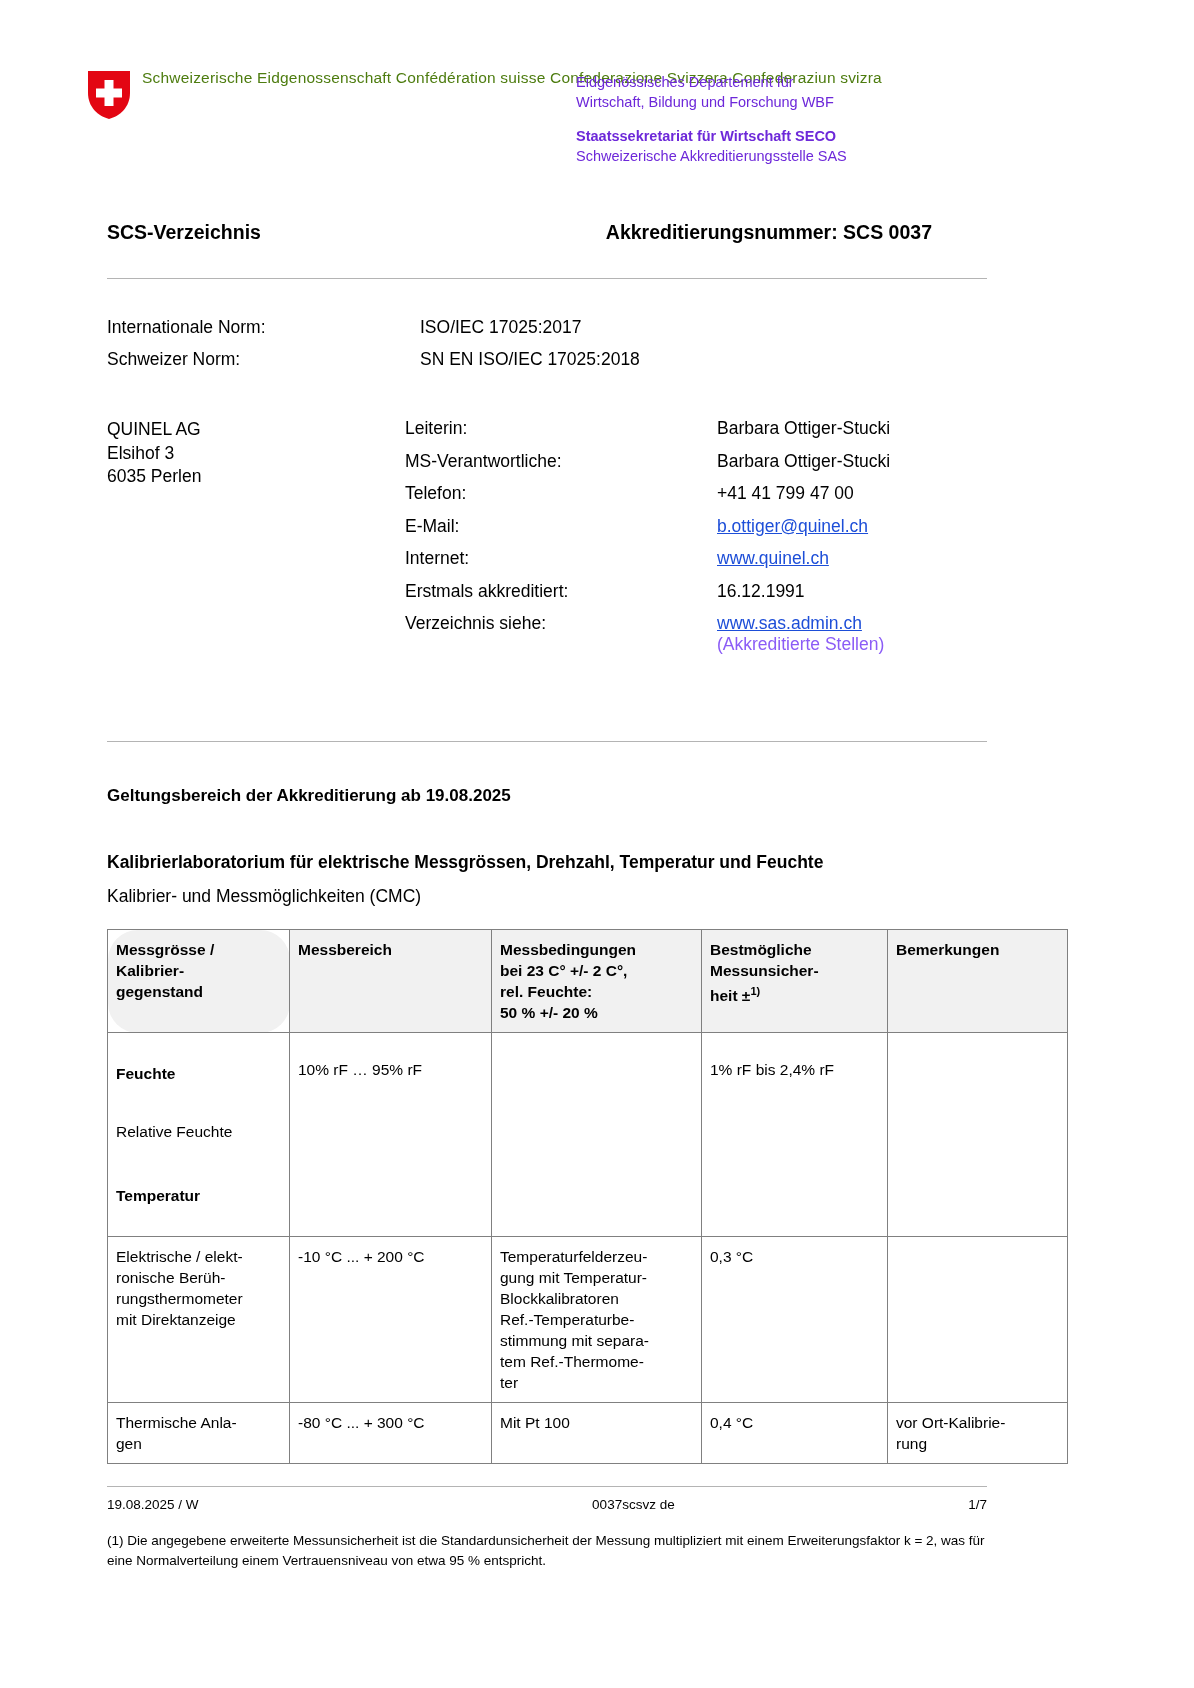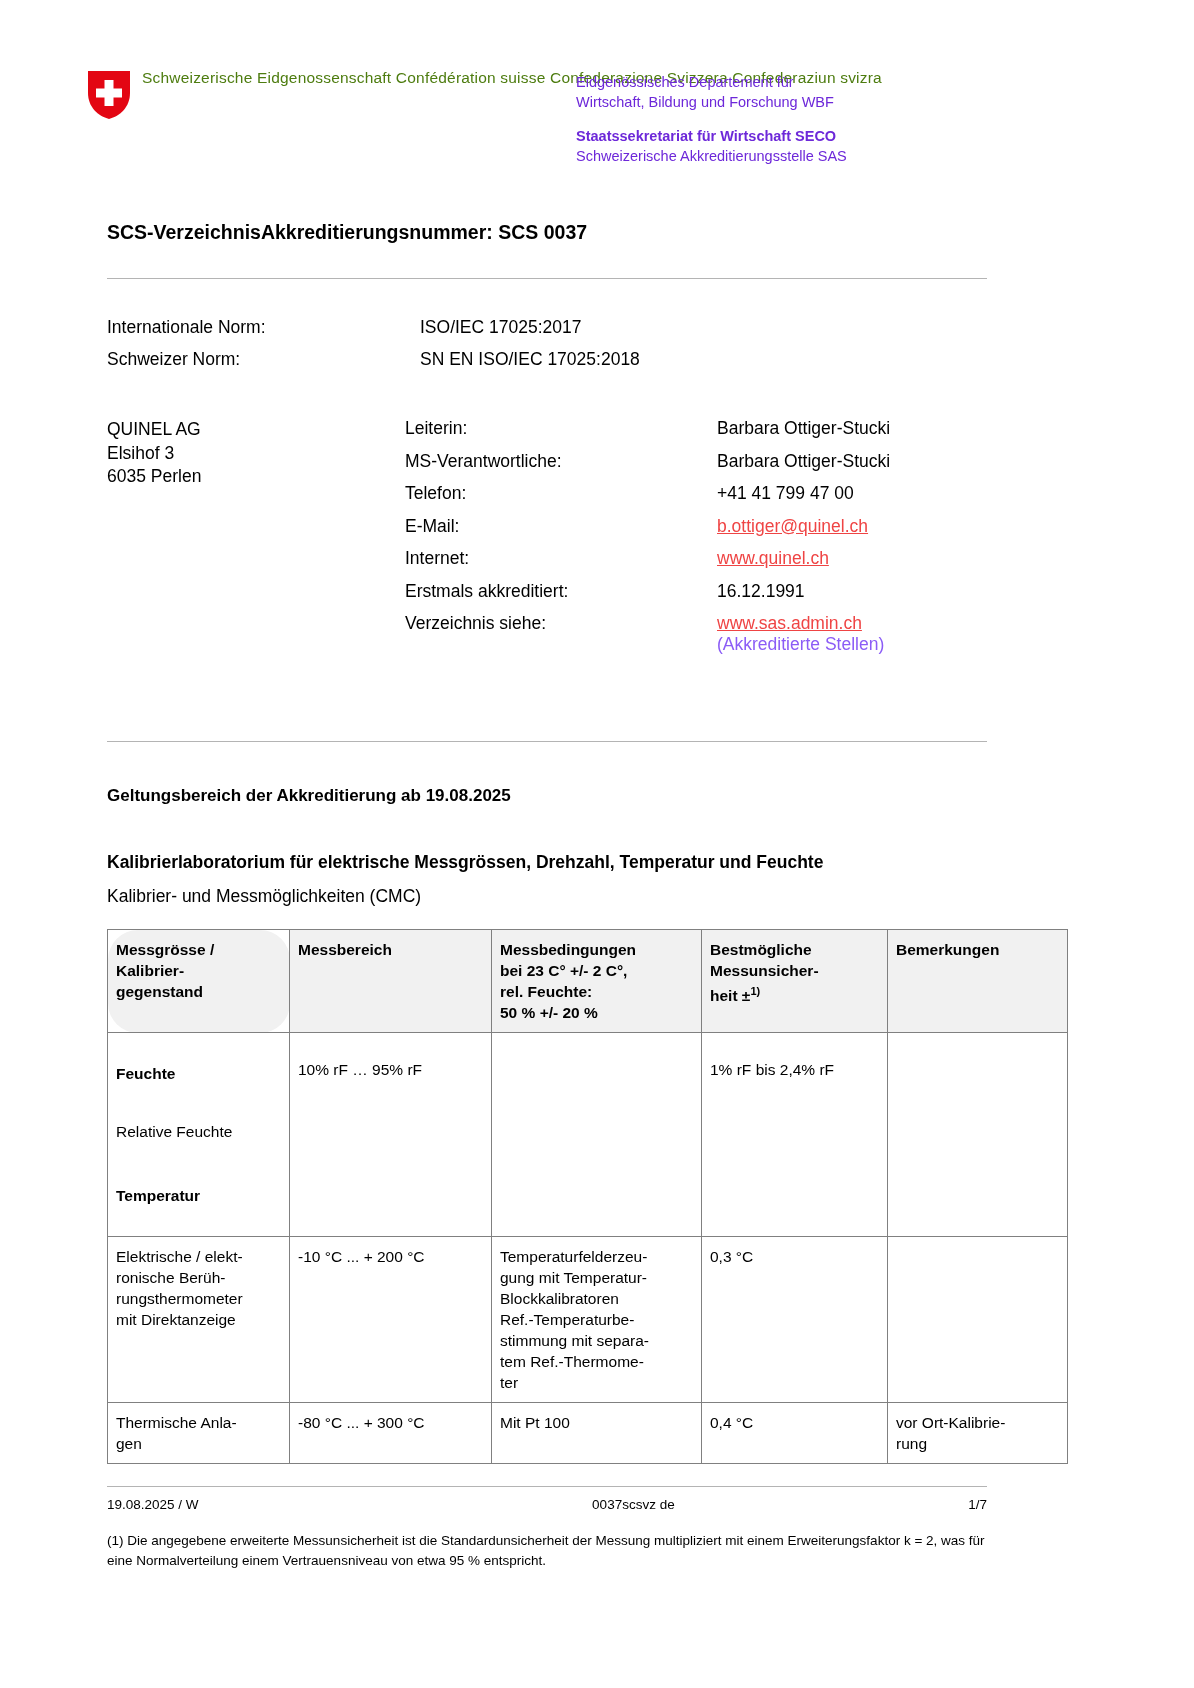--- a/index.html
+++ b/index.html
@@ -68,21 +68,21 @@
     font-weight: bold;
   }
 
   
   .title-row {
     position: absolute;
     left: 79px;
     top: 207px;
     width: 880px;
     display: flex;
-    justify-content: flex-start;
+    justify-content: space-between;
     align-items: baseline;
     font-weight: bold;
     font-size: 19.5px;
   }
   .title-row .right {
     margin-right: 55px;
   }
   .rule {
     position: absolute;
     left: 79px;
@@ -131,21 +131,21 @@
   }
   .kv-row {
     display: flex;
     margin-bottom: 11.5px;
     gap: 16px;
   }
   .kv-row .k { width: 296px; }
   .kv-row .v { }
   .kv-row a,
   .linkish {
-    color: #ef4444;
+    color: #1d4ed8;
     text-decoration: underline;
   }
   .sub {
     display: block;
     color: #8b5cf6;
     text-decoration: none;
   }
 
   
   .scope-date {

